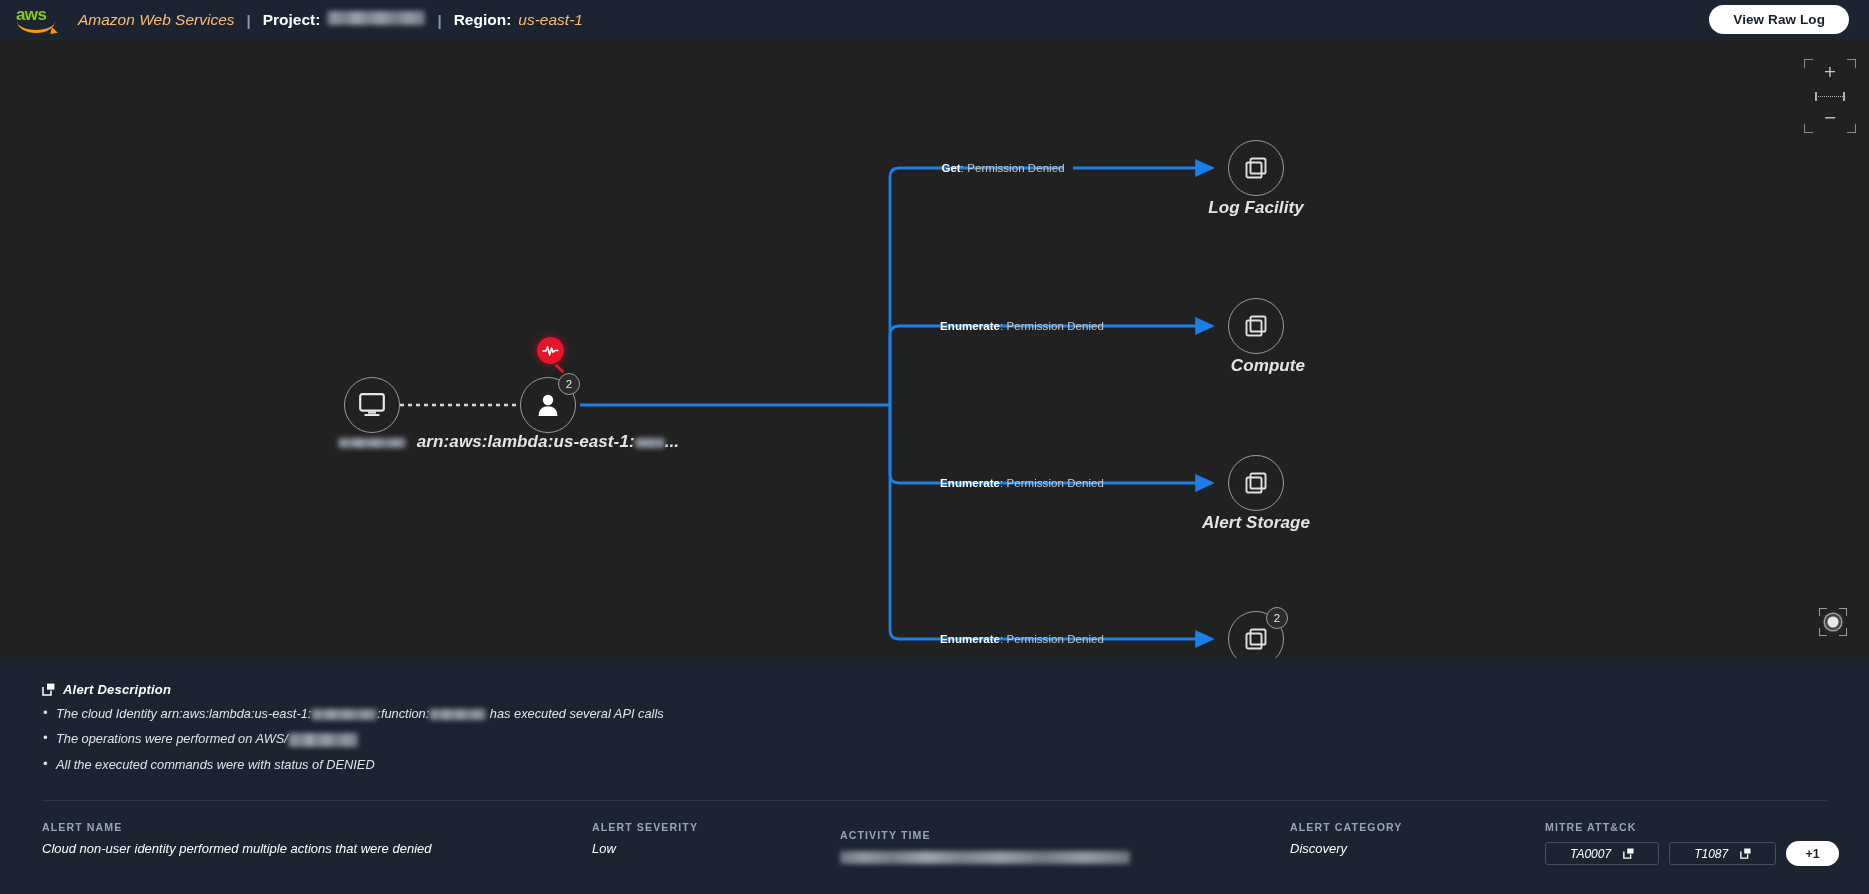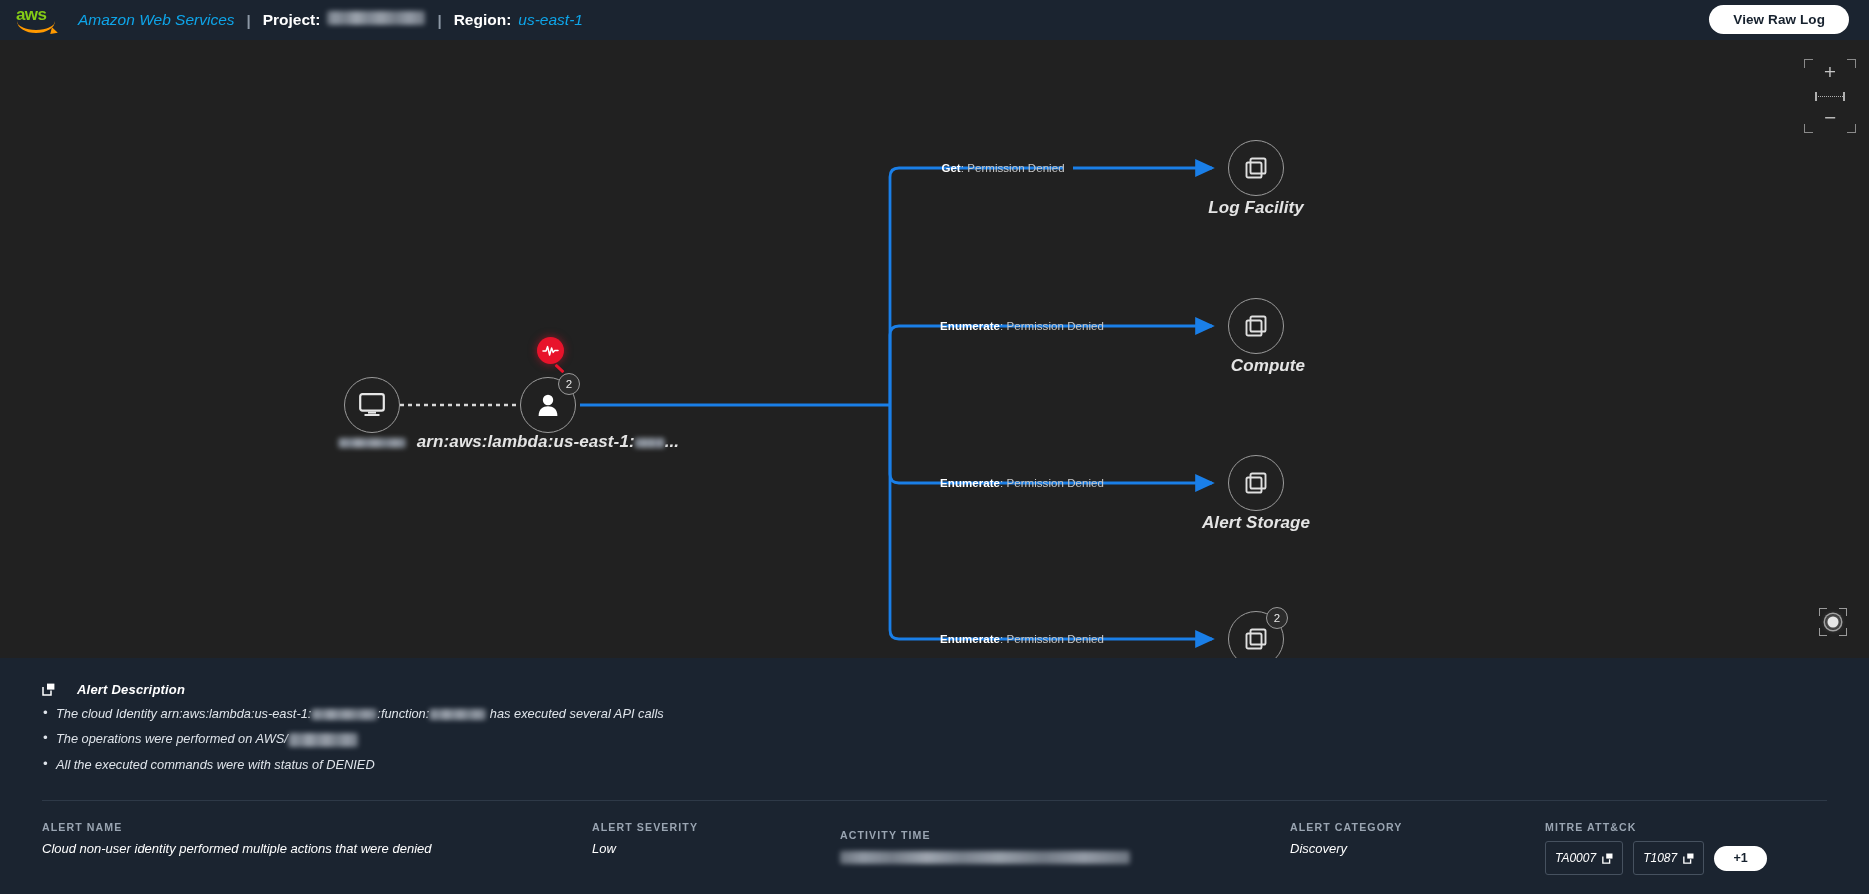--- a/index.html
+++ b/index.html
@@ -59,21 +59,21 @@
     right: -3px; bottom: -5px;
     width: 0; height: 0;
     border-left: 7px solid #ff9900;
     border-top: 4px solid transparent;
     border-bottom: 3px solid transparent;
     transform: rotate(14deg);
   }
 
   .hdr-item {
     font-size: 15.5px;
-    color: #0ea5e9;
+    color: #fdba74;
     font-style: italic;
     white-space: nowrap;
   }
   .hdr-label {
     font-size: 15.5px;
     color: #ffffff;
     font-weight: 700;
     font-style: normal;
     white-space: nowrap;
   }
@@ -279,21 +279,21 @@
     position: absolute;
     left: 0; top: 658px;
     width: 1869px;
     height: 236px;
     background: #1b2430;
     padding: 24px 42px 0 42px;
   }
   .ad-title-row {
     display: flex;
     align-items: center;
-    gap: 22px;
+    gap: 8px;
     margin-bottom: 9px;
   }
   .ad-title {
     font-size: 13px;
     font-weight: 700;
     font-style: italic;
     color: #ffffff;
     letter-spacing: 0.2px;
   }
   .bullets { list-style: none; }
@@ -345,23 +345,23 @@
   }
   .meta-v {
     font-size: 13px;
     font-style: italic;
     color: #ffffff;
   }
   .chips { display: flex; align-items: center; gap: 10px; }
   .chip {
     display: flex;
     align-items: center;
-    gap: 6px;
-    height: 34px;
-    padding: 0 9px;
+    gap: 12px;
+    height: 23px;
+    padding: 0 24px;
     border: 1px solid #46515f;
     border-radius: 3px;
     background: transparent;
     color: #ffffff;
     font-size: 12px;
     font-style: italic;
     cursor: pointer;
     font-family: "Liberation Sans", sans-serif;
   }
   .chip-more {

